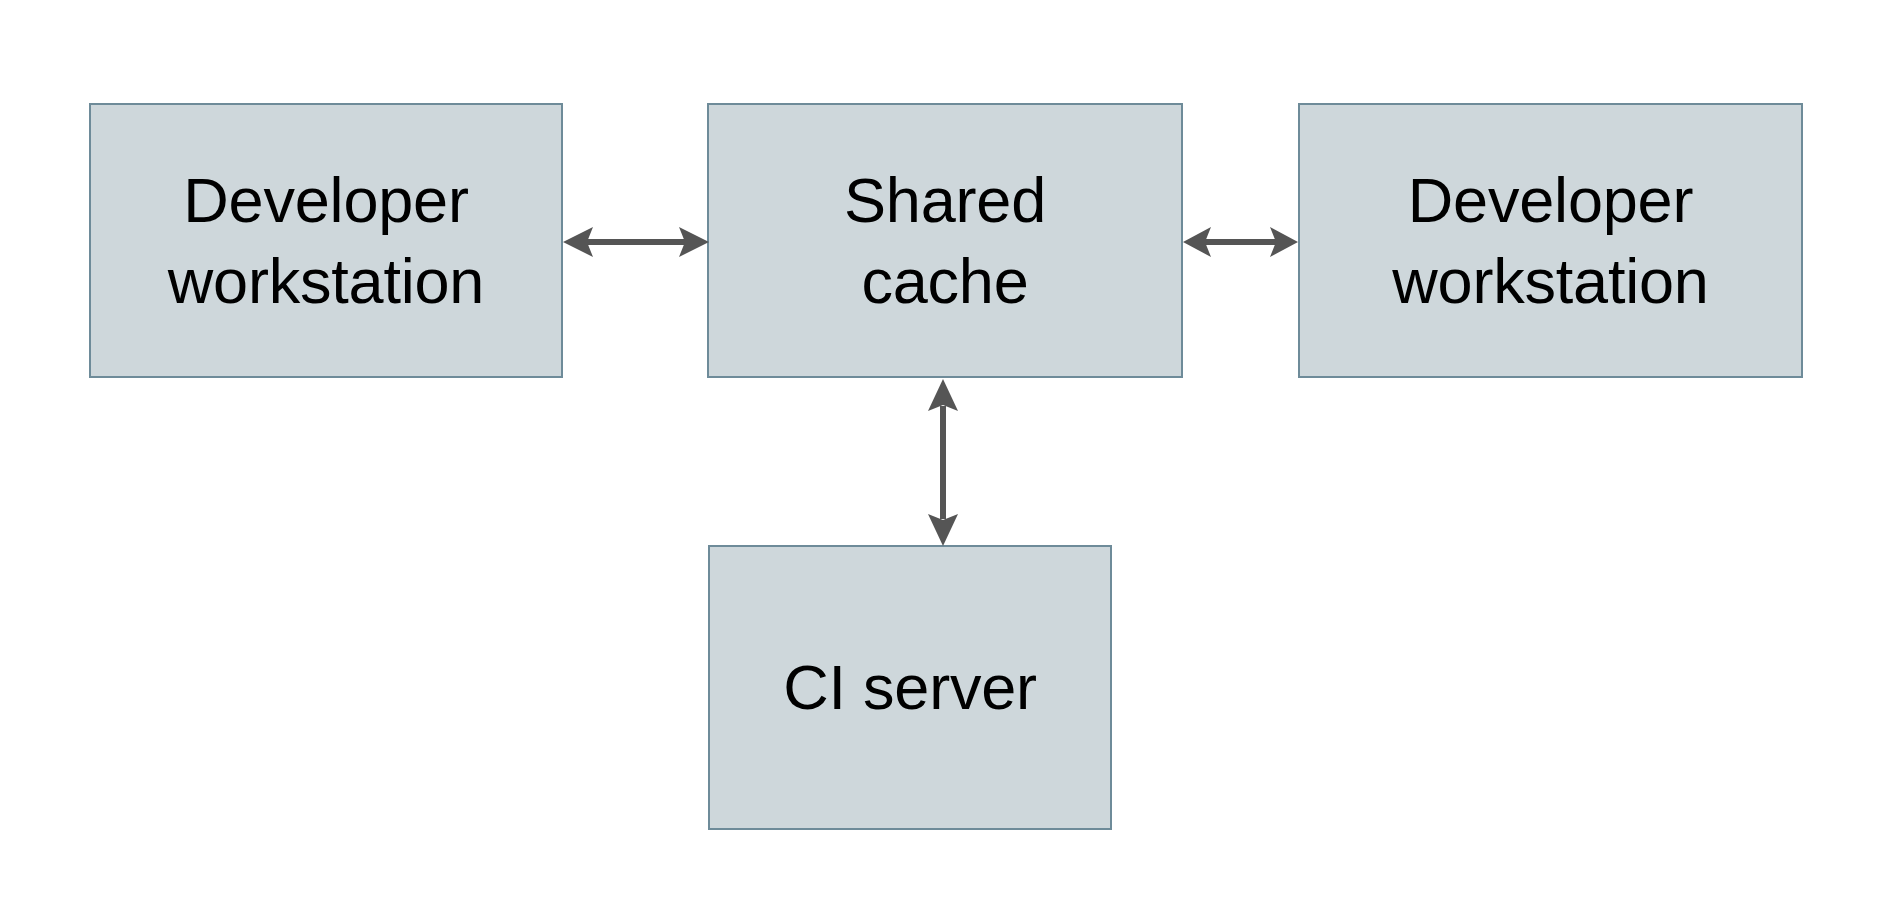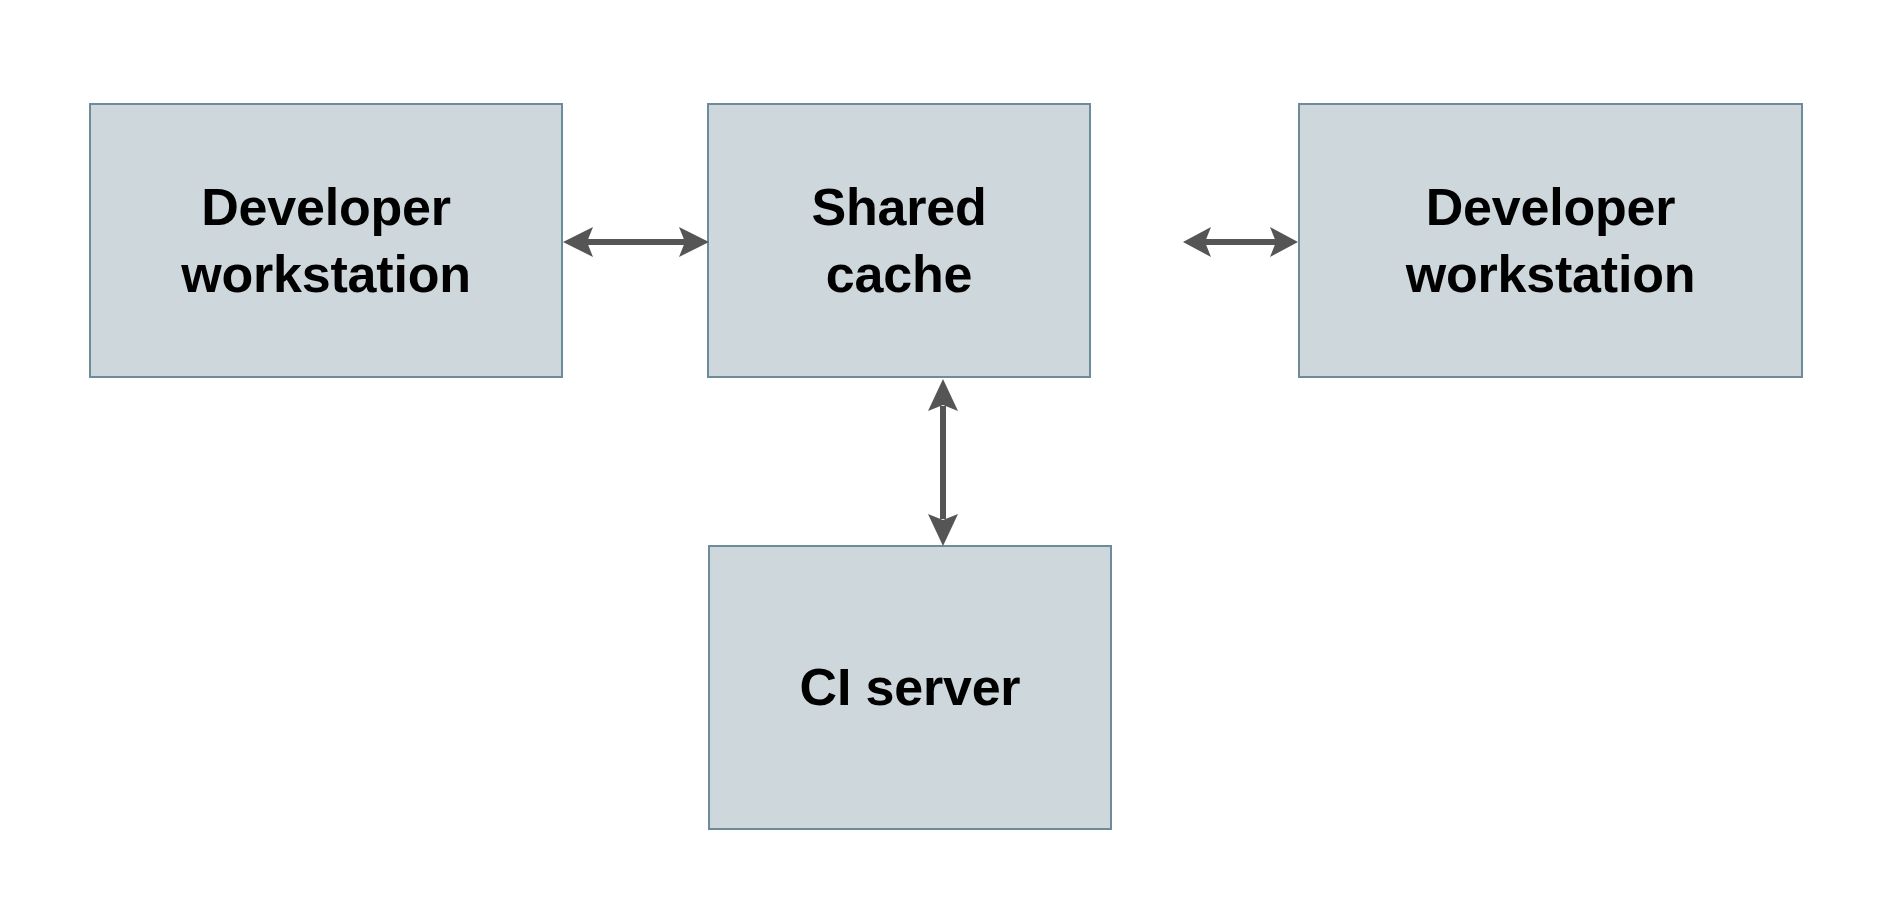--- a/index.html
+++ b/index.html
@@ -20,23 +20,23 @@
     box-sizing: border-box;
     background: #ced7db;
     border: 2px solid #6e8b99;
     display: flex;
     align-items: center;
     justify-content: center;
     text-align: center;
   }
   .node-label {
     color: #000000;
-    font-size: 52px;
+    font-size: 63px;
     line-height: 1.28;
-    font-weight: 700;
+    font-weight: 400;
     letter-spacing: -0.2px;
     white-space: pre-line;
     padding: 0 6px;
   }
   .edge {
     position: absolute;
     pointer-events: none;
   }
   .edge svg {
     display: block;
@@ -46,21 +46,21 @@
 </head>
 <body>
 
 <div id="canvas">
 
   <div class="node" id="node-0" style="left:89px; top:103px; width:474px; height:275px;">
     <span class="node-label">Developer
 workstation</span>
   </div>
 
-  <div class="node" id="node-1" style="left:707px; top:103px; width:384px; height:275px;">
+  <div class="node" id="node-1" style="left:707px; top:103px; width:476px; height:275px;">
     <span class="node-label">Shared
 cache</span>
   </div>
 
   <div class="node" id="node-2" style="left:1298px; top:103px; width:505px; height:275px;">
     <span class="node-label">Developer
 workstation</span>
   </div>
 
   <div class="node" id="node-3" style="left:708px; top:545px; width:404px; height:285px;">

